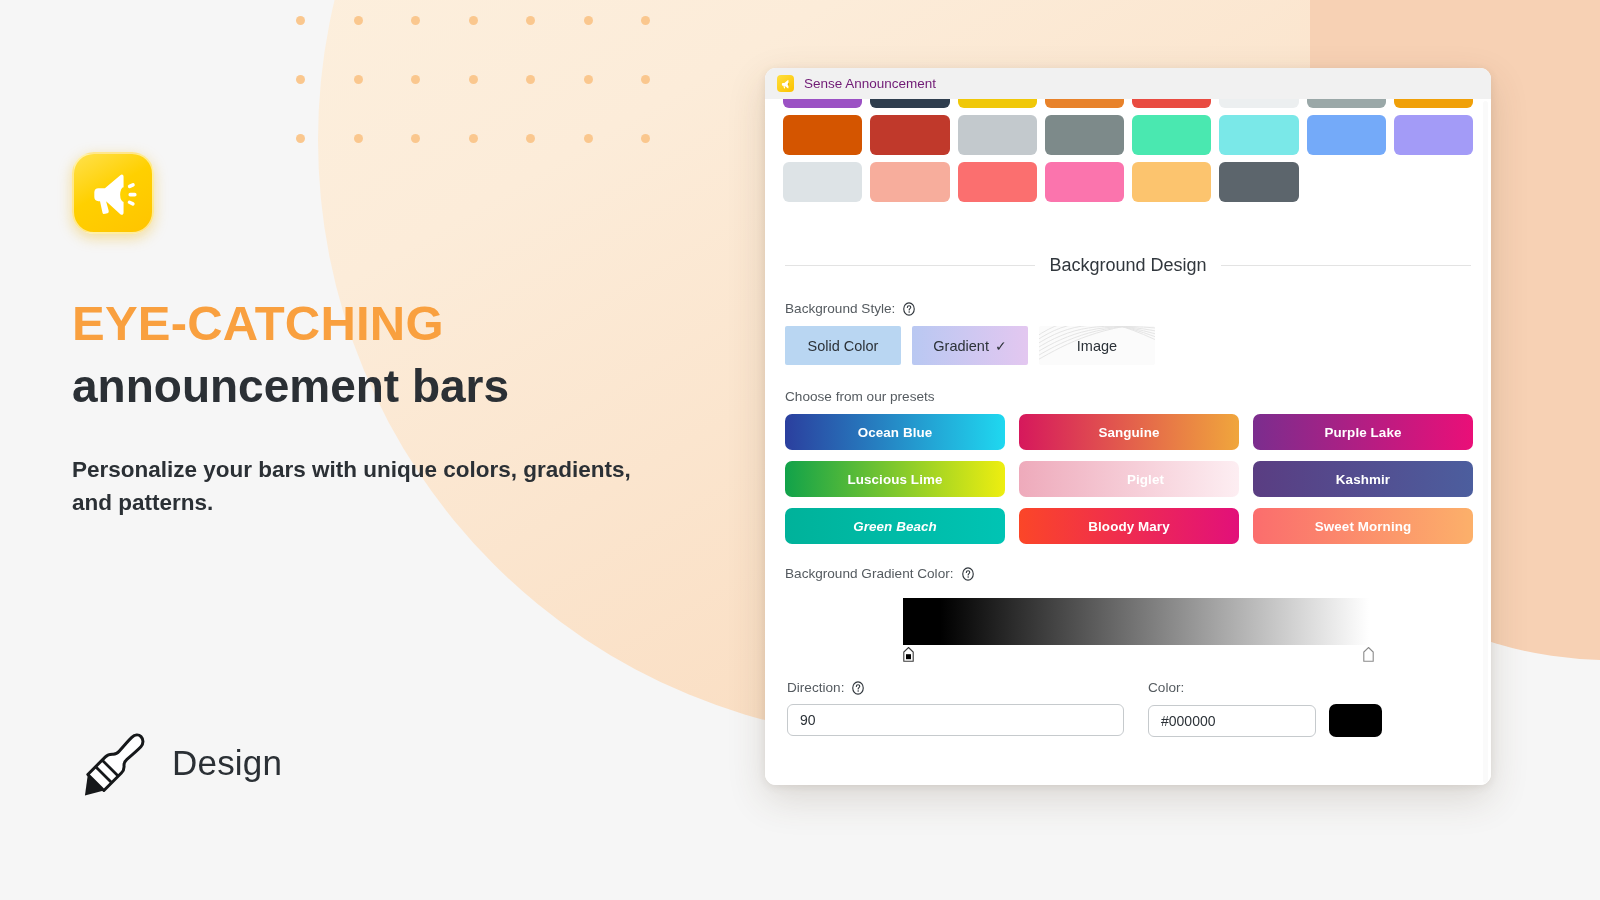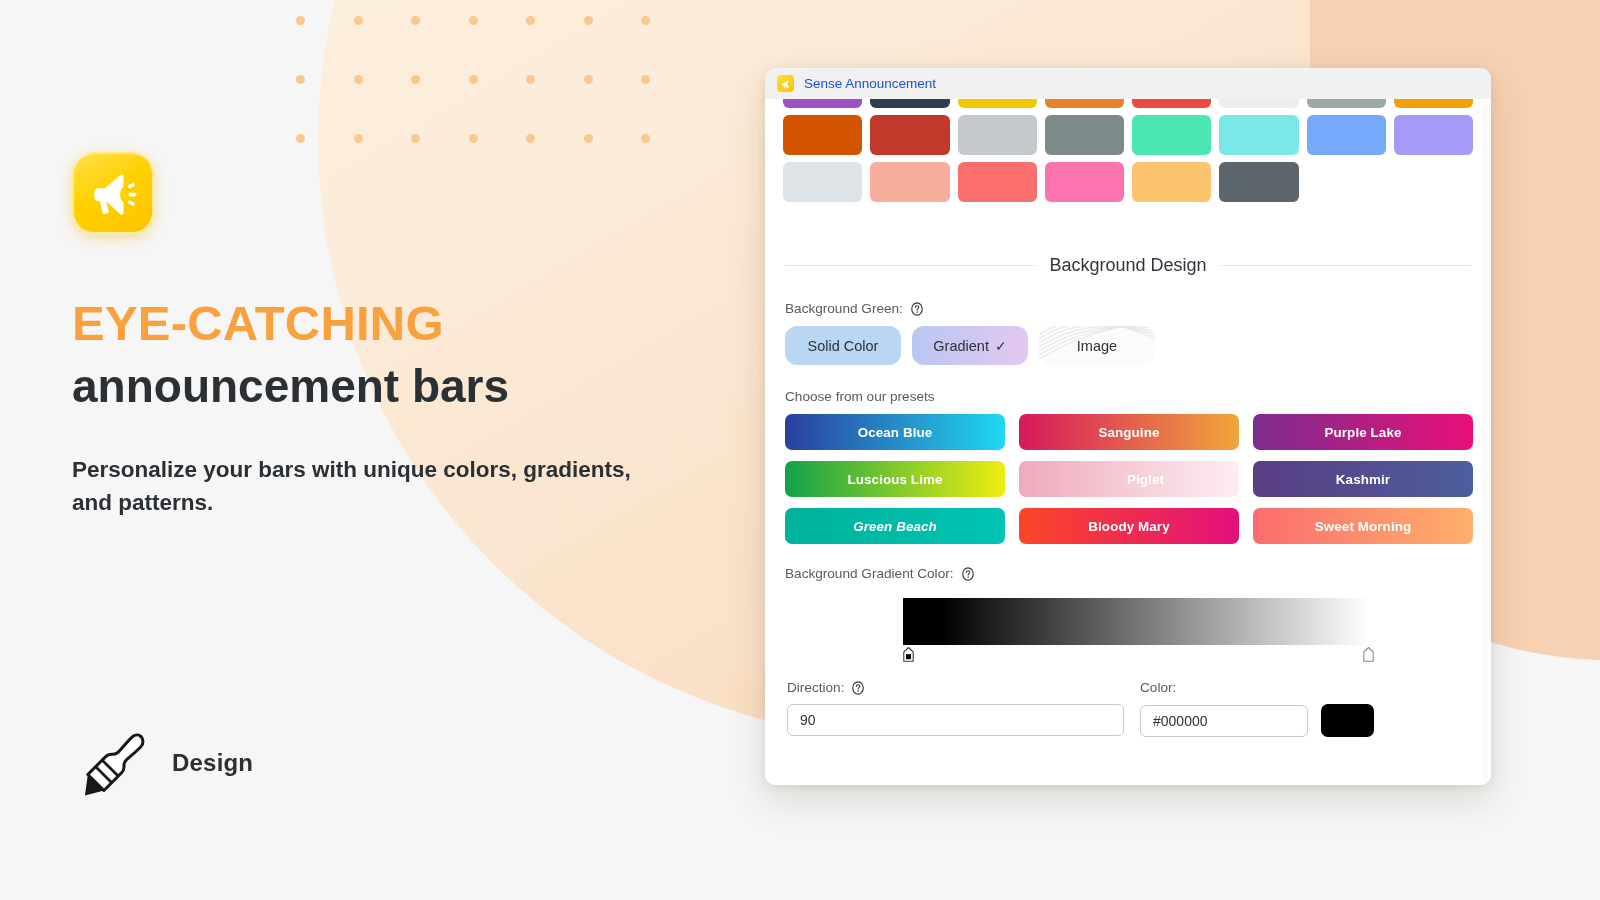--- a/index.html
+++ b/index.html
@@ -103,22 +103,22 @@
   .design-row {
     position: absolute;
     left: 78px;
     top: 726px;
     display: flex;
     align-items: center;
     gap: 20px;
   }
   .brush-icon { width: 74px; height: 74px; display:block; }
   .design-label {
-    font-size: 24px;
-    font-weight: 700;
+    font-size: 35px;
+    font-weight: 400;
     color: #2b3035;
     letter-spacing: .2px;
   }
 
   
   .window {
     position: absolute;
     left: 765px;
     top: 68px;
     width: 726px;
@@ -141,21 +141,21 @@
   }
   .fav-icon {
     width: 17px; height: 17px; border-radius: 4px;
     background: linear-gradient(140deg,#ffdf3d,#fcc200);
     display:flex; align-items:center; justify-content:center;
     flex: 0 0 17px;
   }
   .fav-icon svg { width: 12px; height: 12px; display:block; }
   .tab-title {
     font-size: 13.5px;
-    color: #1d4ed8;
+    color: #701a75;
     white-space: nowrap;
   }
 
   .win-body {
     flex: 1 1 auto;
     position: relative;
     overflow: hidden;
     background: #fff;
     padding: 0 18px;
   }
@@ -216,21 +216,21 @@
     padding-left: 2px;
   }
   .style-btns {
     display: flex;
     gap: 11px;
     margin-top: 10px;
   }
   .style-btn {
     height: 39px;
     min-width: 116px;
-    border-radius: 12px;
+    border-radius: 2px;
     border: none;
     font-size: 14.5px;
     color: #2c3238;
     display: flex;
     align-items: center;
     justify-content: center;
     gap: 6px;
     cursor: pointer;
     padding: 0 18px;
     font-family: "Liberation Sans", sans-serif;
@@ -291,21 +291,21 @@
     position: absolute;
     top: 49px;
     width: 11px;
     height: 15px;
   }
   .grad-handle svg { display:block; width:11px; height:15px; }
 
   .inputs-row {
     margin-top: 14px;
     display: flex;
-    gap: 16px;
+    gap: 24px;
     padding-left: 2px;
   }
   .input-group-dir { width: 337px; }
   .input-group-col { display: flex; flex-direction: column; }
   .text-input {
     margin-top: 9px;
     height: 32px;
     width: 100%;
     border: 1px solid #c6cacd;
     border-radius: 6px;
@@ -439,21 +439,21 @@
         </div>
 
       <div class="section-divider">
         <span class="rule"></span>
         <span class="sd-title">Background Design</span>
         <span class="rule"></span>
       </div>
 
       <div class="style-row">
         <div class="field-label">
-          <span>Background Green:</span>
+          <span>Background Style:</span>
           <span class="help-icon">
             <svg viewBox="0 0 16 16" aria-hidden="true">
               <ellipse cx="8" cy="8" rx="6" ry="7" fill="none" stroke="#31373d" stroke-width="1.3"></ellipse>
               <path d="M6.1 6.2c0-1.1.9-1.9 2-1.9s1.9.8 1.9 1.8c0 1.4-1.8 1.5-1.8 2.9" fill="none" stroke="#31373d" stroke-width="1.3" stroke-linecap="round"></path>
               <circle cx="8.2" cy="11.5" r=".9" fill="#31373d"></circle>
             </svg>
           </span>
         </div>
 
         <div class="style-btns" id="style-btns">

